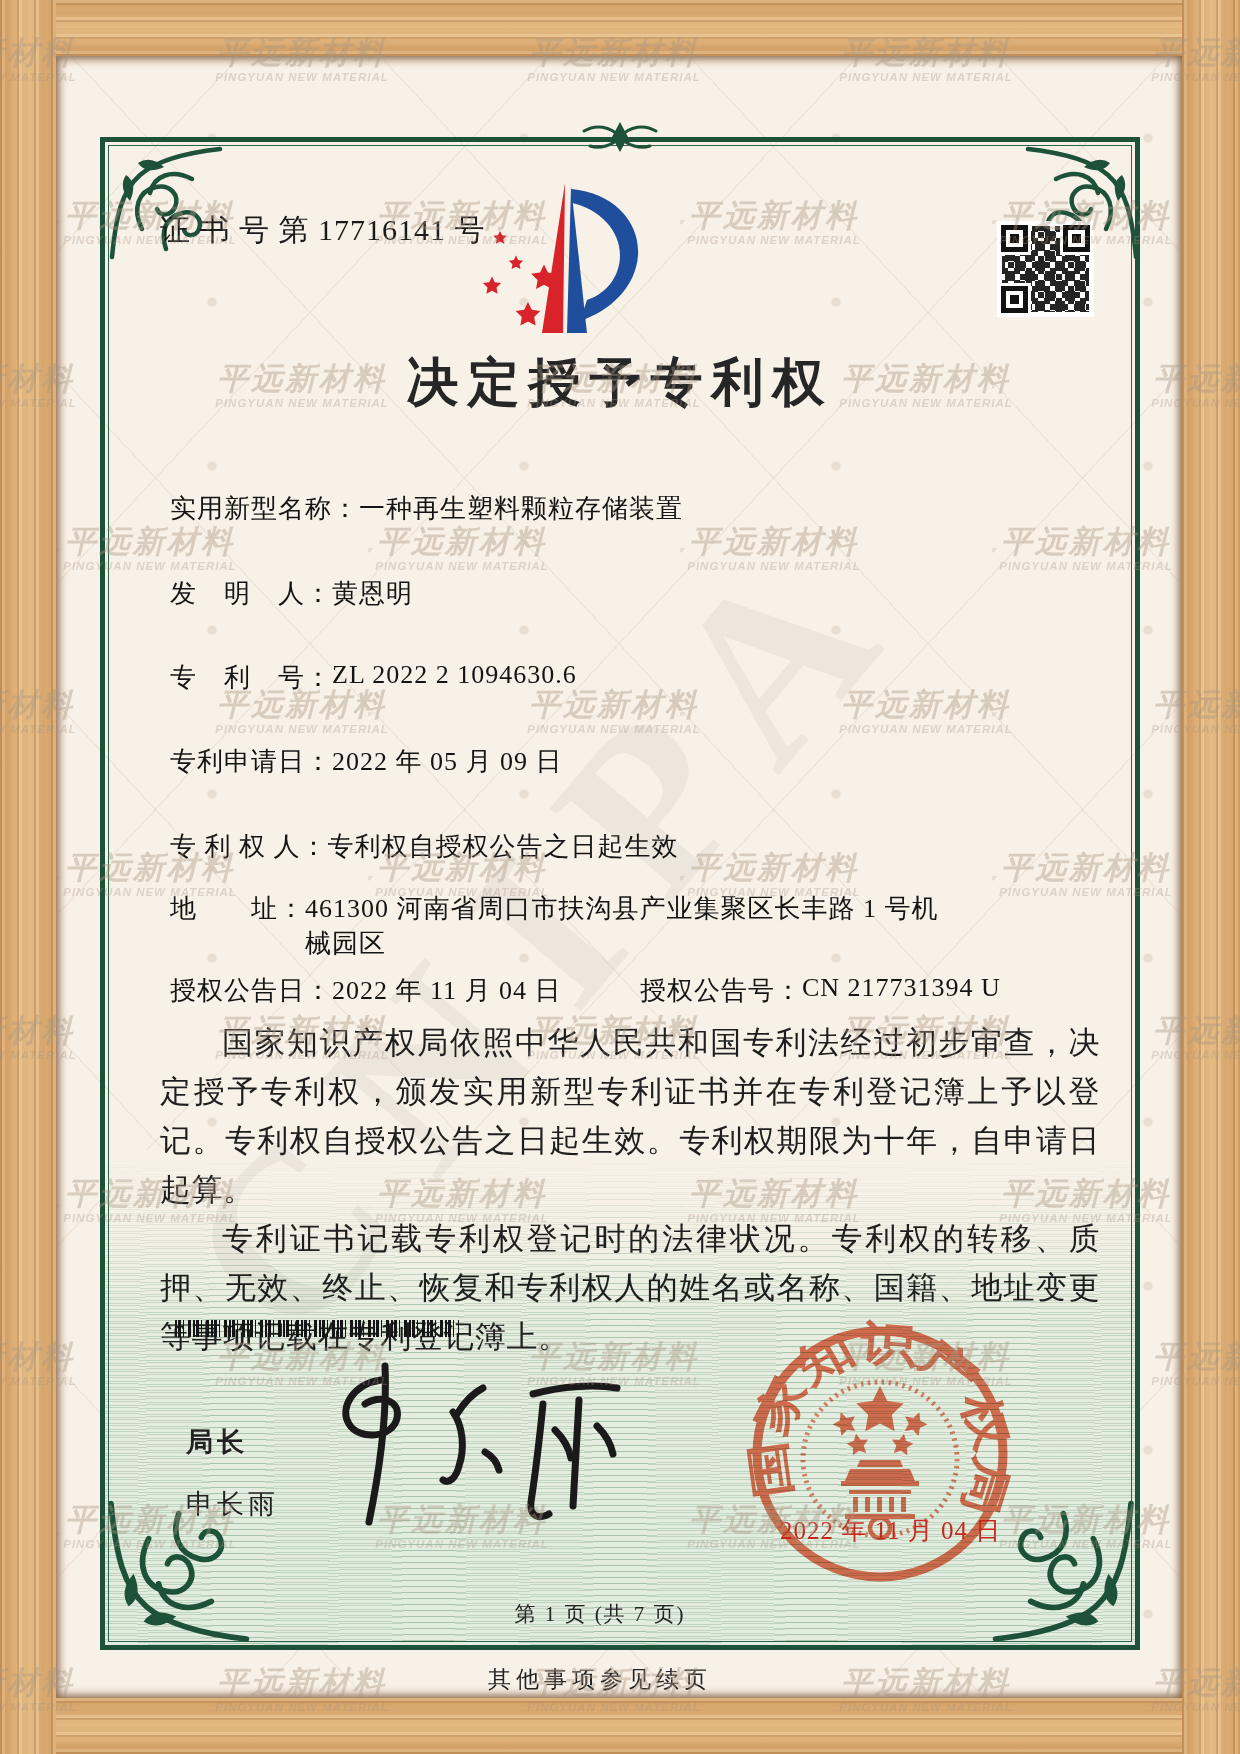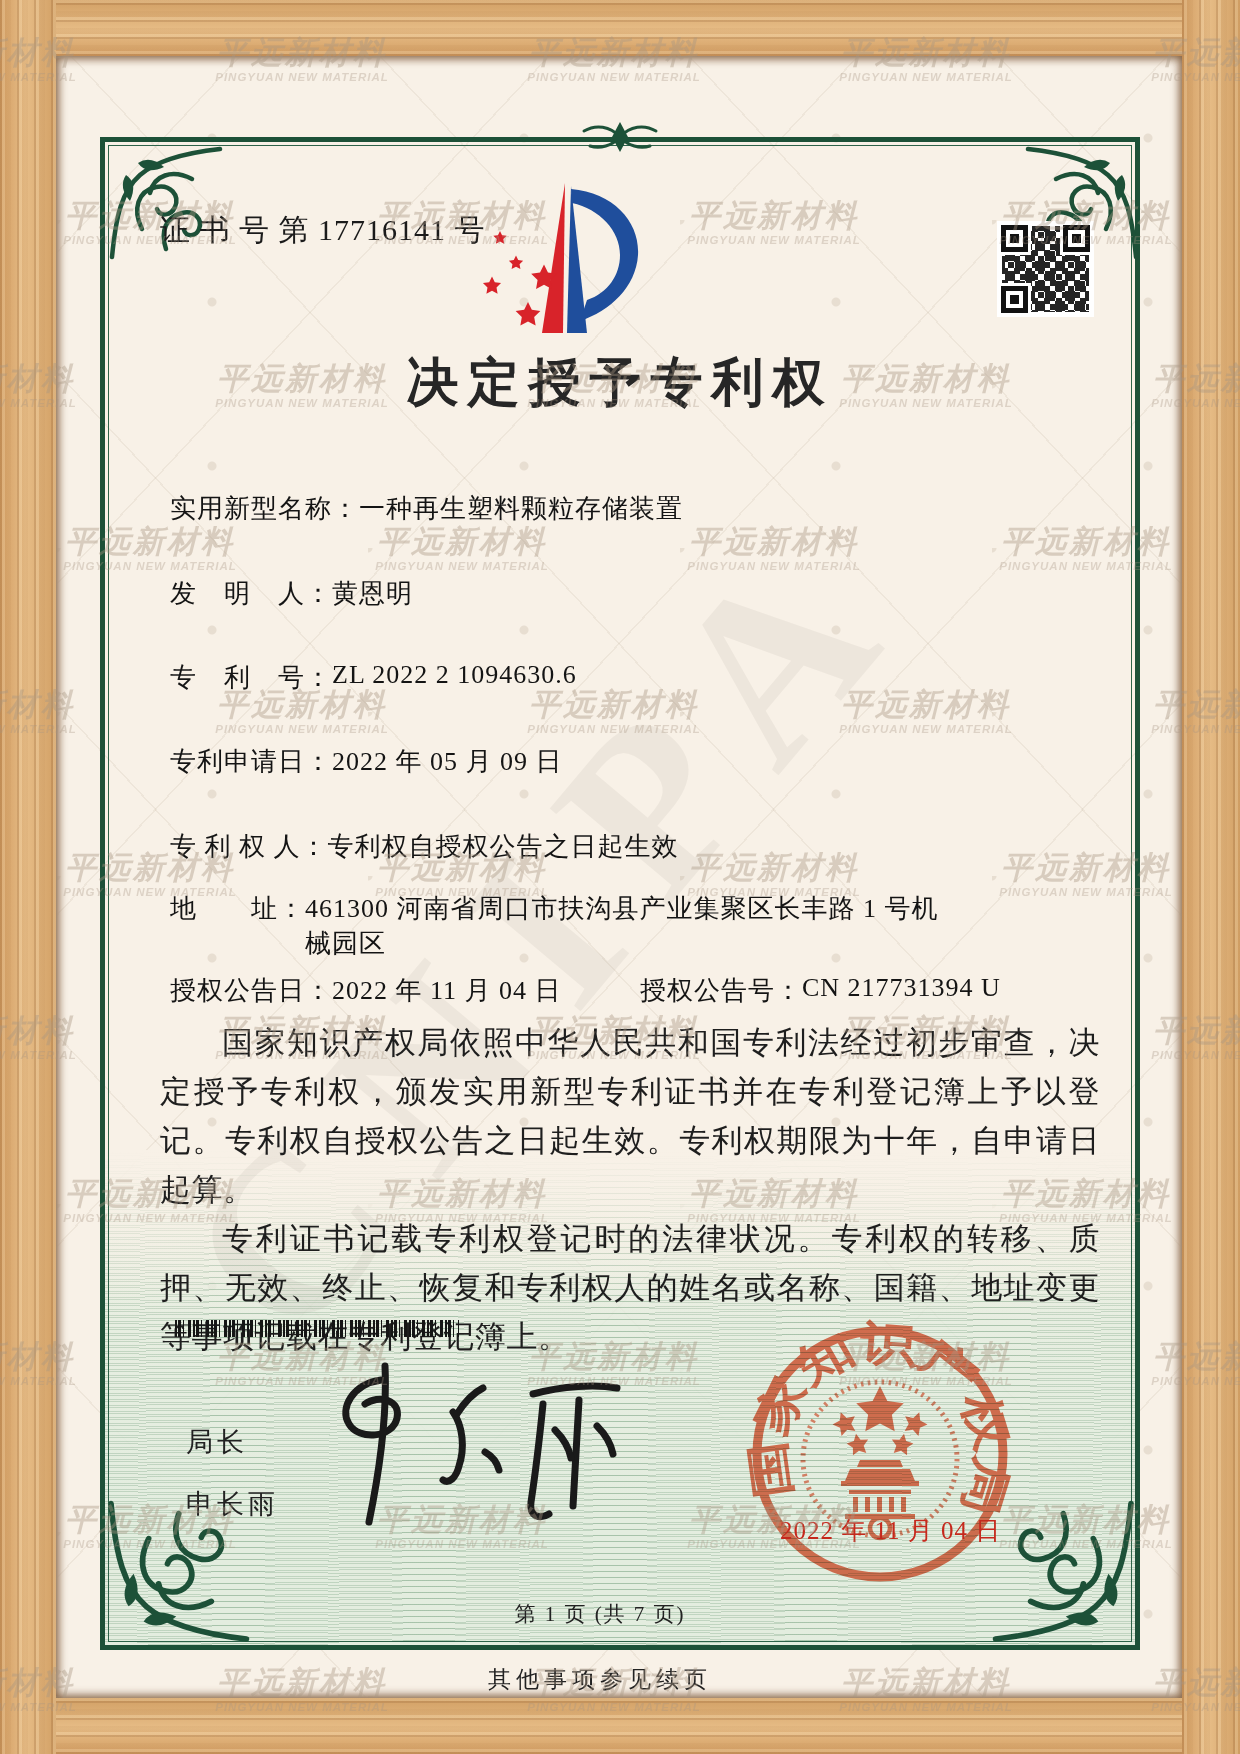--- a/index.html
+++ b/index.html
@@ -94,21 +94,21 @@
 
   #paragraphs{left:160px;top:1018px;width:940px;font-size:31px;line-height:49px;color:#1e1e1e;
       text-align:justify;letter-spacing:.5px;}
   #paragraphs p{margin:0;text-indent:2em;}
 
   #barcode{left:175px;top:1320px;width:284px;height:17px;background:
       repeating-linear-gradient(90deg,#151515 0 2px,rgba(0,0,0,0) 2px 3px,#151515 3px 6px,
       rgba(0,0,0,0) 6px 8px,#151515 8px 9px,rgba(0,0,0,0) 9px 13px,#151515 13px 16px,rgba(0,0,0,0) 16px 18px);}
 
   #director-role{left:186px;top:1424px;font-size:27px;color:#222;
-      font-family:"Liberation Sans","DejaVu Sans",sans-serif;letter-spacing:4px;}
+      font-family:"Liberation Sans","DejaVu Sans",sans-serif;letter-spacing:4px;font-weight:bold;}
   #director-name{left:186px;top:1486px;font-size:27px;color:#222;
       font-family:"Liberation Sans","DejaVu Sans",sans-serif;letter-spacing:4px;}
   #signature{left:315px;top:1358px;z-index:22;}
 
   #seal{left:745px;top:1319px;width:270px;height:270px;z-index:21;mix-blend-mode:multiply;opacity:.92;}
   #seal-date{left:780px;top:1514px;font-size:25px;color:#c5281c;letter-spacing:1px;z-index:23;}
 
   #page-indicator{left:100px;top:1600px;width:1000px;text-align:center;font-size:21px;
       color:#222;letter-spacing:2px;}
   #continuation-note{left:100px;top:1664px;width:1000px;text-align:center;font-size:23px;

